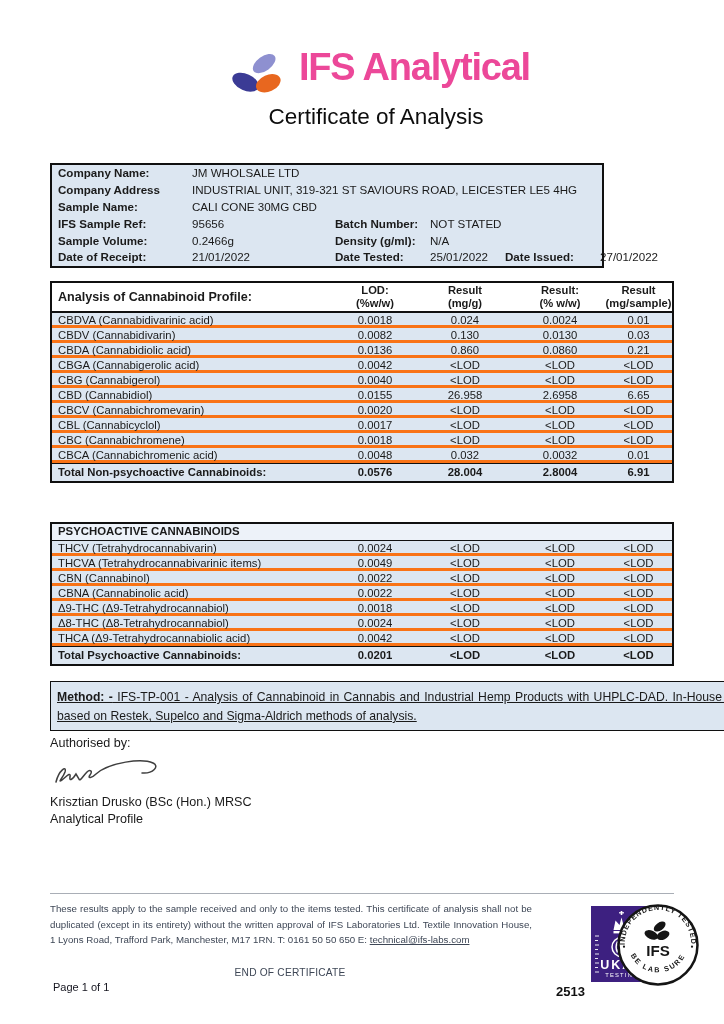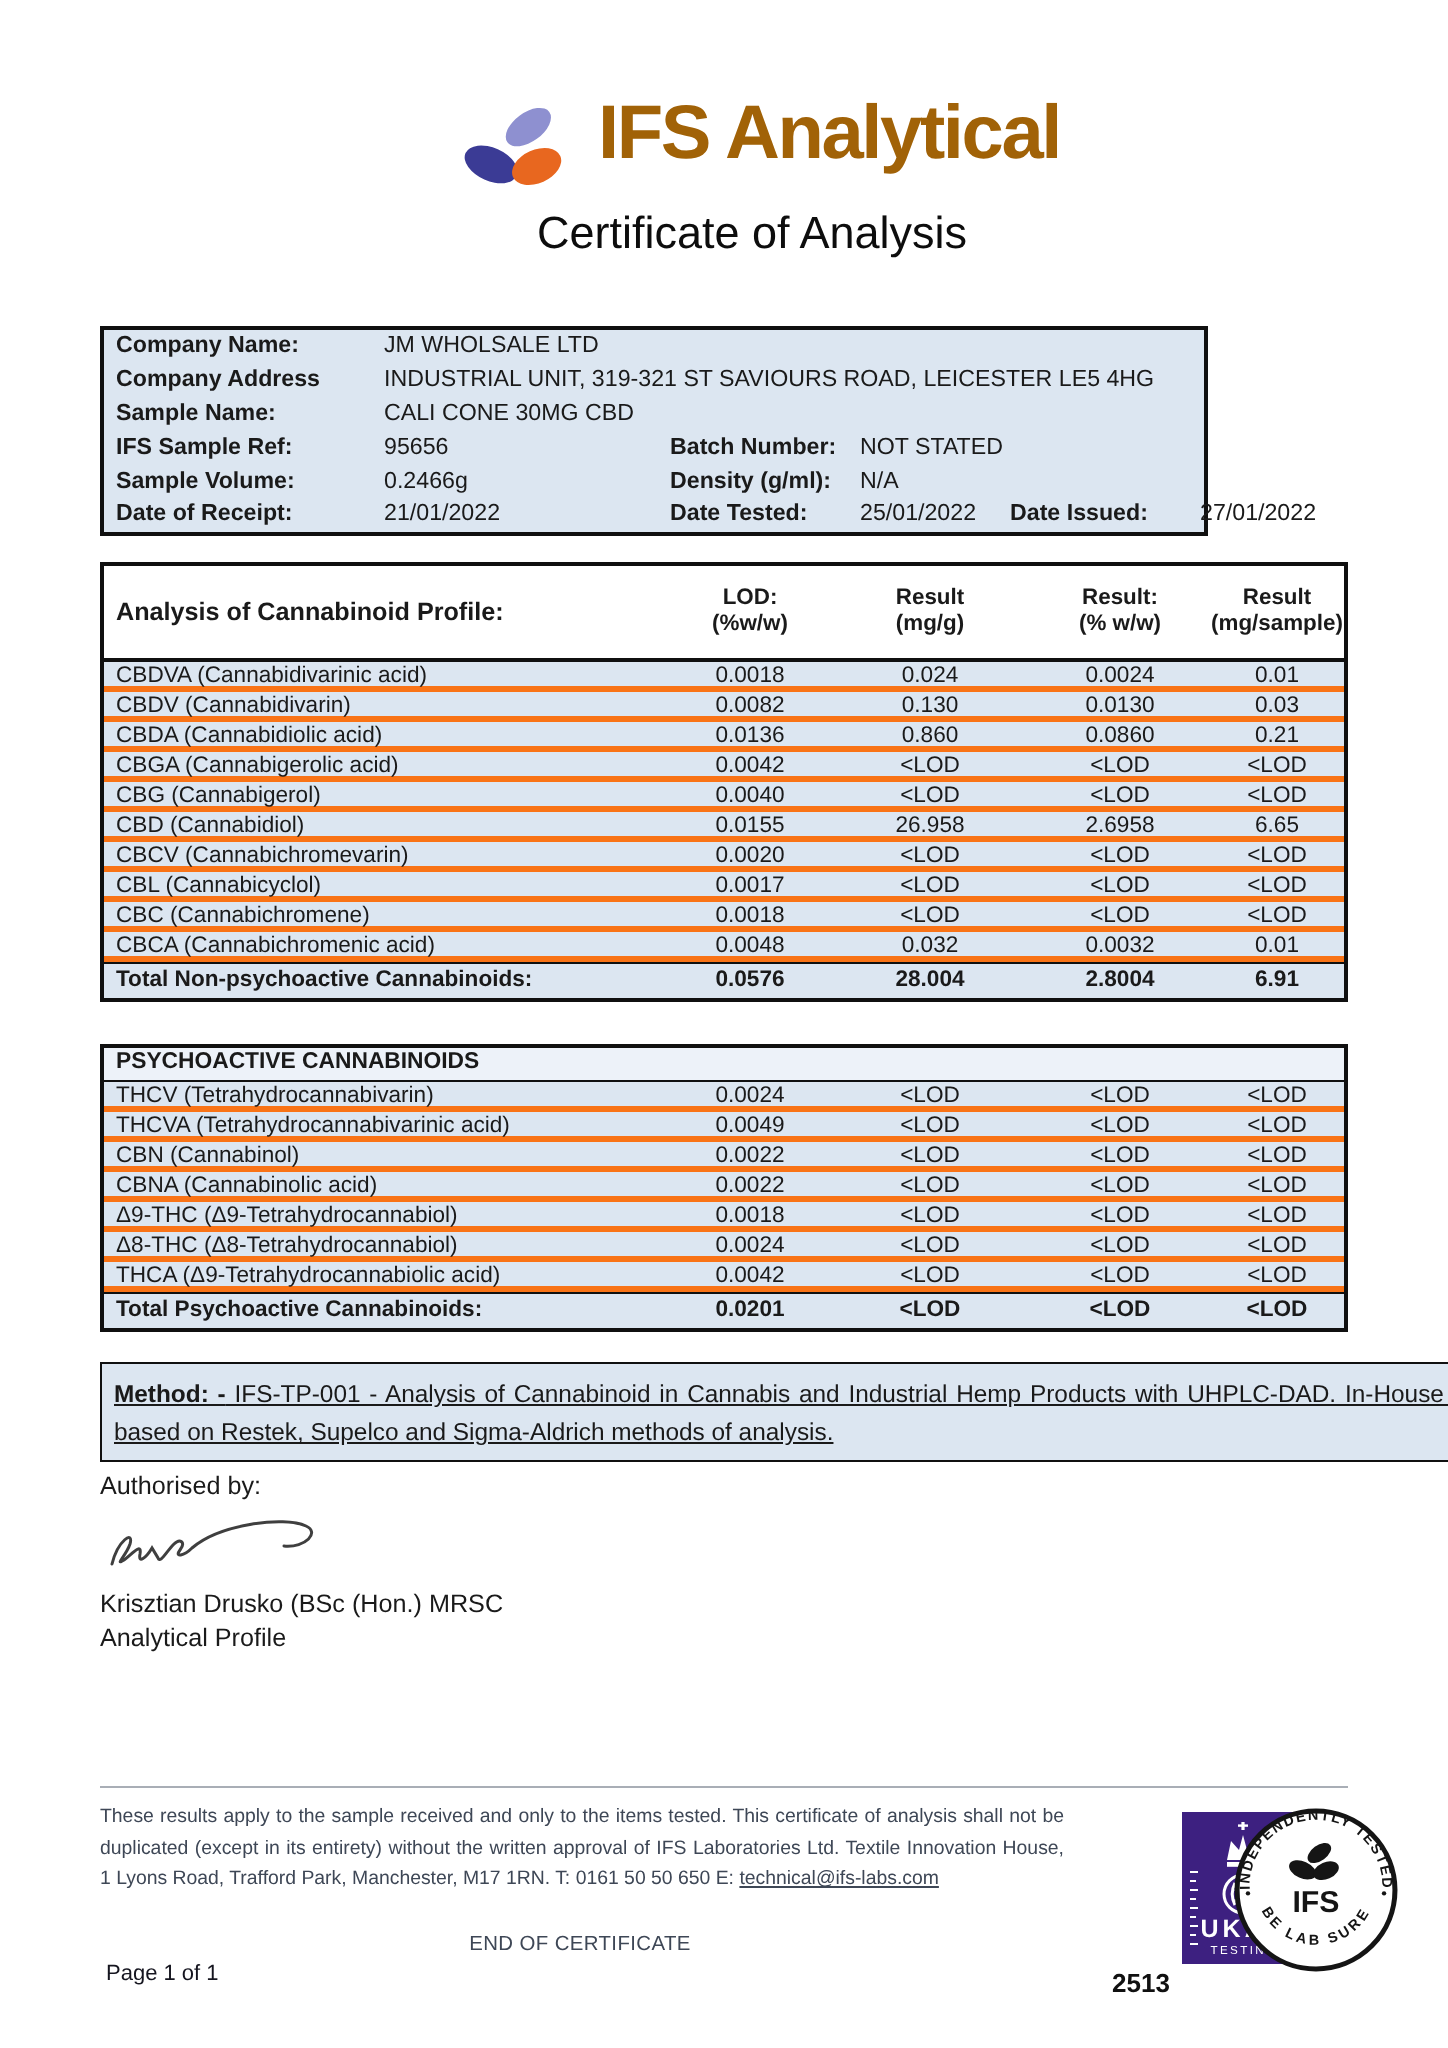--- a/index.html
+++ b/index.html
@@ -2,37 +2,37 @@
 <html><head>
 <meta charset="utf-8">
 <style>
   * { margin:0; padding:0; box-sizing:border-box; }
   body { background:#fff; font-family:"Liberation Sans","DejaVu Sans",sans-serif; color:#1a1a1a; }
   .page { position:relative; width:724px; height:1024px; background:#fff; overflow:hidden; }
 
   
   .logo-icon { position:absolute; left:230px; top:52px; }
   .brand-text { position:absolute; left:299px; top:46px; font-size:38px; font-weight:bold;
-                color:#a16207; letter-spacing:-1.2px; white-space:nowrap; }
+                color:#ec4899; letter-spacing:-1.2px; white-space:nowrap; }
   .doc-title { position:absolute; left:0; top:104px; width:724px; text-align:center;
                text-indent:28px; font-size:22.5px; color:#0d0d0d; }
 
   
   .info-table { position:absolute; left:50px; top:163px; width:554px;
                 border:2px solid #101010; background:#dce6f1; }
   .info-row { position:relative; height:16.9px; }
   .info-row span { position:absolute; top:0; line-height:16.9px; font-size:11.6px; white-space:nowrap; }
   .i-lbl { font-weight:bold; }
 
   
   .analysis-box { position:absolute; left:50px; width:624px; border:2px solid #101010; background:#fff; }
   .box1 { top:281px; }
   .box2 { top:522px; }
   .a-header { display:grid; grid-template-columns:283px 80px 100px 90px 1fr;
-              border-bottom:2px solid #101010; height:48px; align-items:center; background:#fff; }
+              border-bottom:2px solid #101010; height:30px; align-items:center; background:#fff; }
   .a-title { font-weight:bold; font-size:12.6px; padding-left:6px; white-space:nowrap; }
   .col-head { text-align:center; font-weight:bold; font-size:11.2px; line-height:13px; }
   .section-head { height:17px; line-height:15.5px; font-weight:bold; font-size:11.4px;
                   padding-left:6px; background:#edf2f9; border-bottom:1.5px solid #101010; }
   .data-row { display:grid; grid-template-columns:283px 80px 100px 90px 1fr; height:15px;
               line-height:15px; background:#dce6f1; border-bottom:3px solid #f97316; font-size:11.3px; }
   .cell.name { padding-left:6px; white-space:nowrap; }
   .cell.num { text-align:center; }
   .data-row.total { font-weight:bold; height:18px; line-height:16.5px;
                     border-top:1.5px solid #101010; border-bottom:none; }
@@ -218,21 +218,21 @@
     <div>
         <div class="section-head">PSYCHOACTIVE CANNABINOIDS</div>
         <div class="data-row">
           <div class="cell name">THCV (Tetrahydrocannabivarin)</div>
           <div class="cell num">0.0024</div>
           <div class="cell num">&lt;LOD</div>
           <div class="cell num">&lt;LOD</div>
           <div class="cell num">&lt;LOD</div>
         </div>
         <div class="data-row">
-          <div class="cell name">THCVA (Tetrahydrocannabivarinic acid)</div>
+          <div class="cell name">THCVA (Tetrahydrocannabivarinic items)</div>
           <div class="cell num">0.0049</div>
           <div class="cell num">&lt;LOD</div>
           <div class="cell num">&lt;LOD</div>
           <div class="cell num">&lt;LOD</div>
         </div>
         <div class="data-row">
           <div class="cell name">CBN (Cannabinol)</div>
           <div class="cell num">0.0022</div>
           <div class="cell num">&lt;LOD</div>
           <div class="cell num">&lt;LOD</div>

